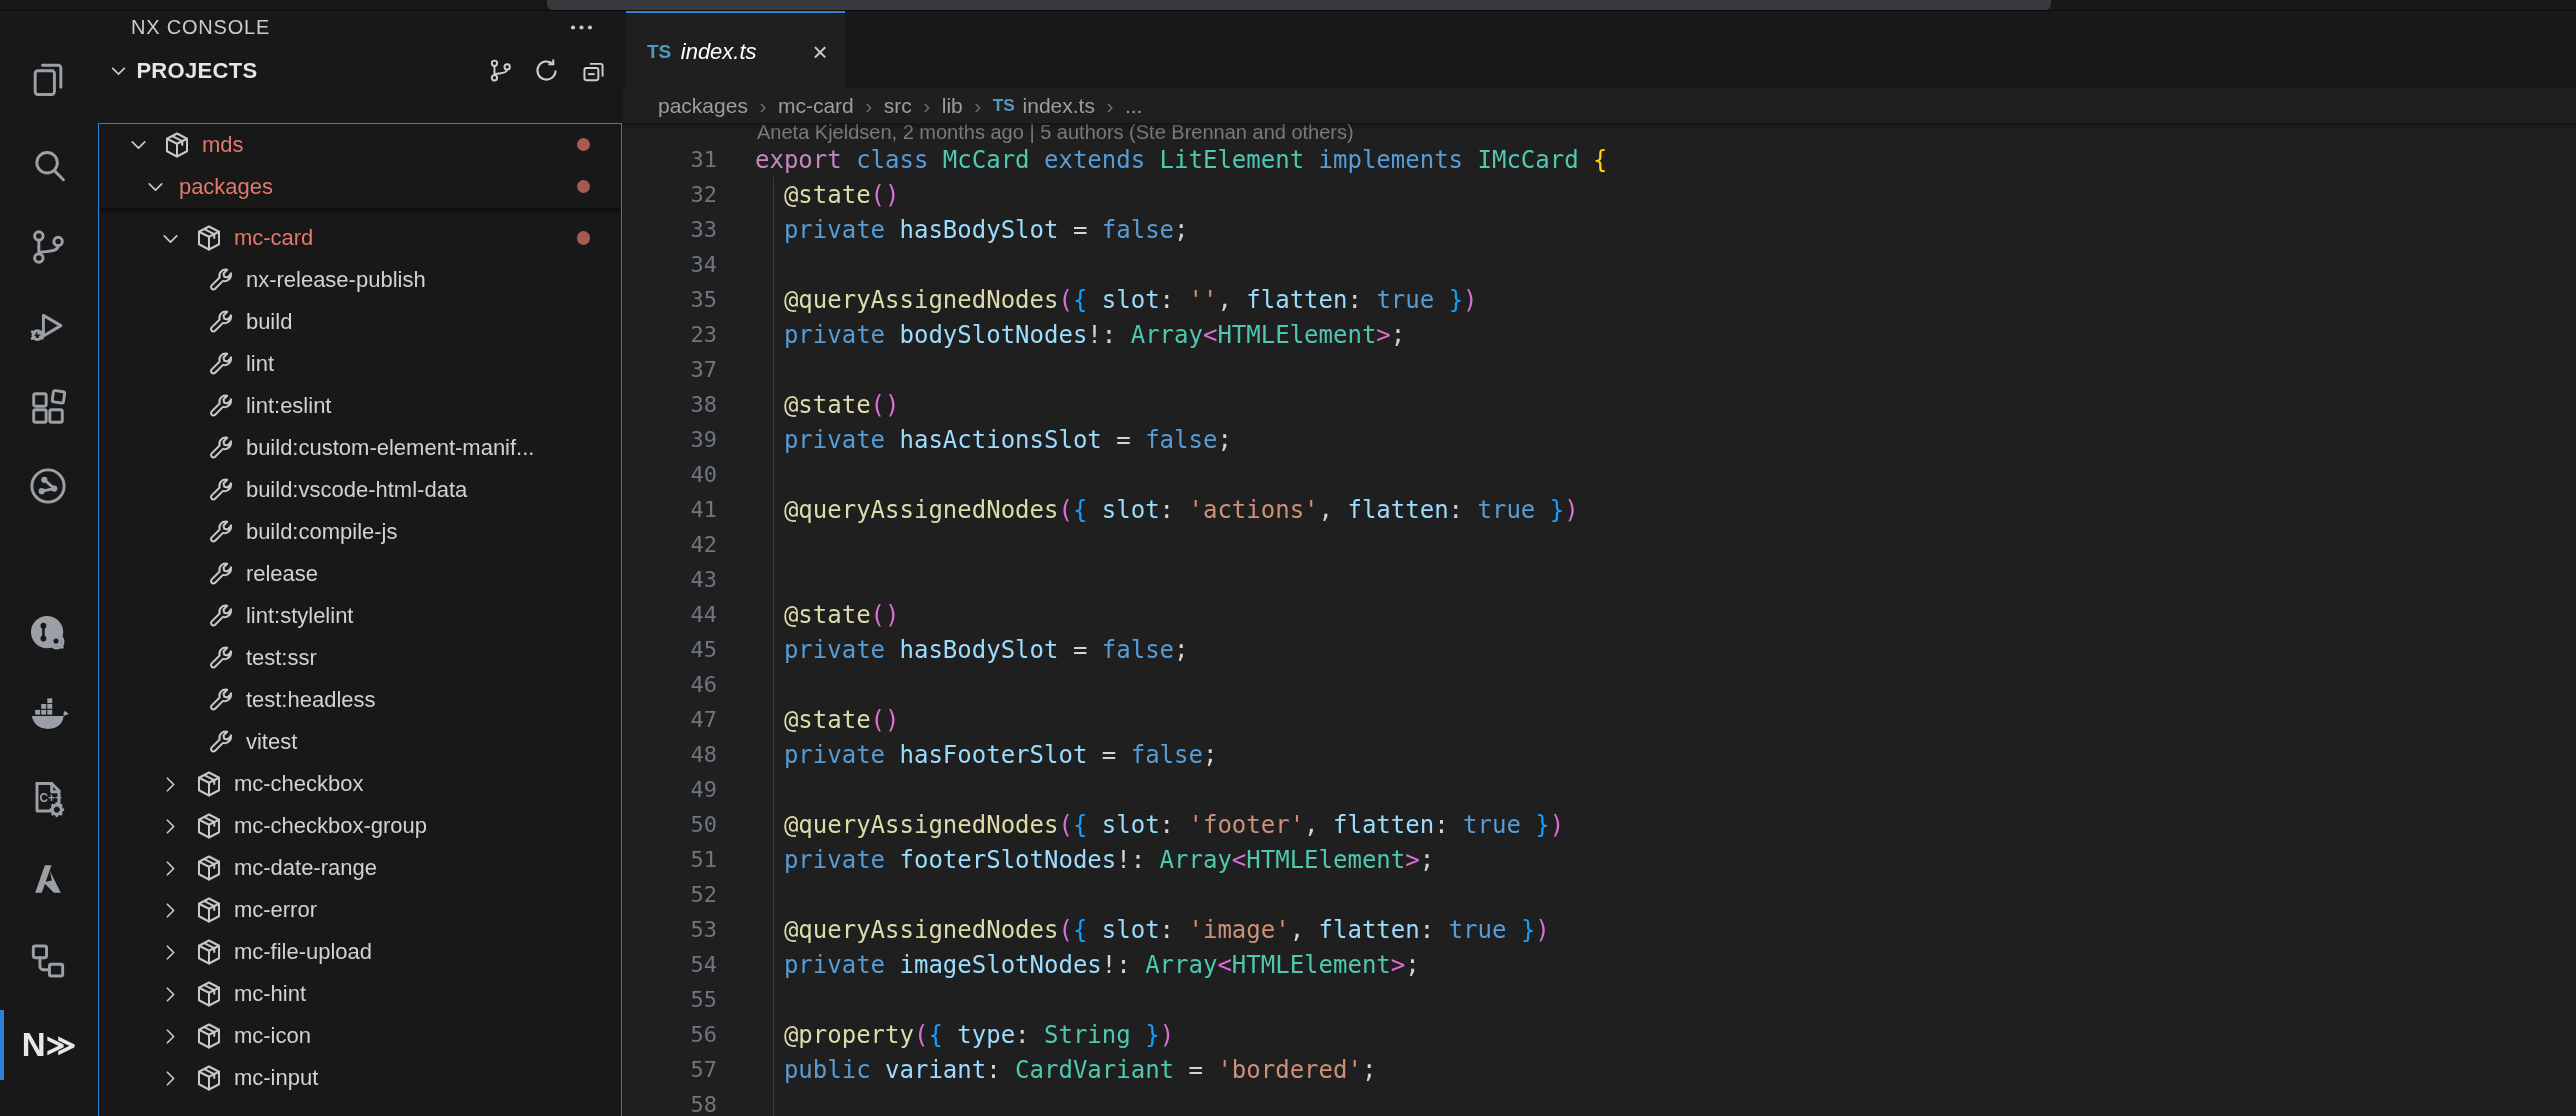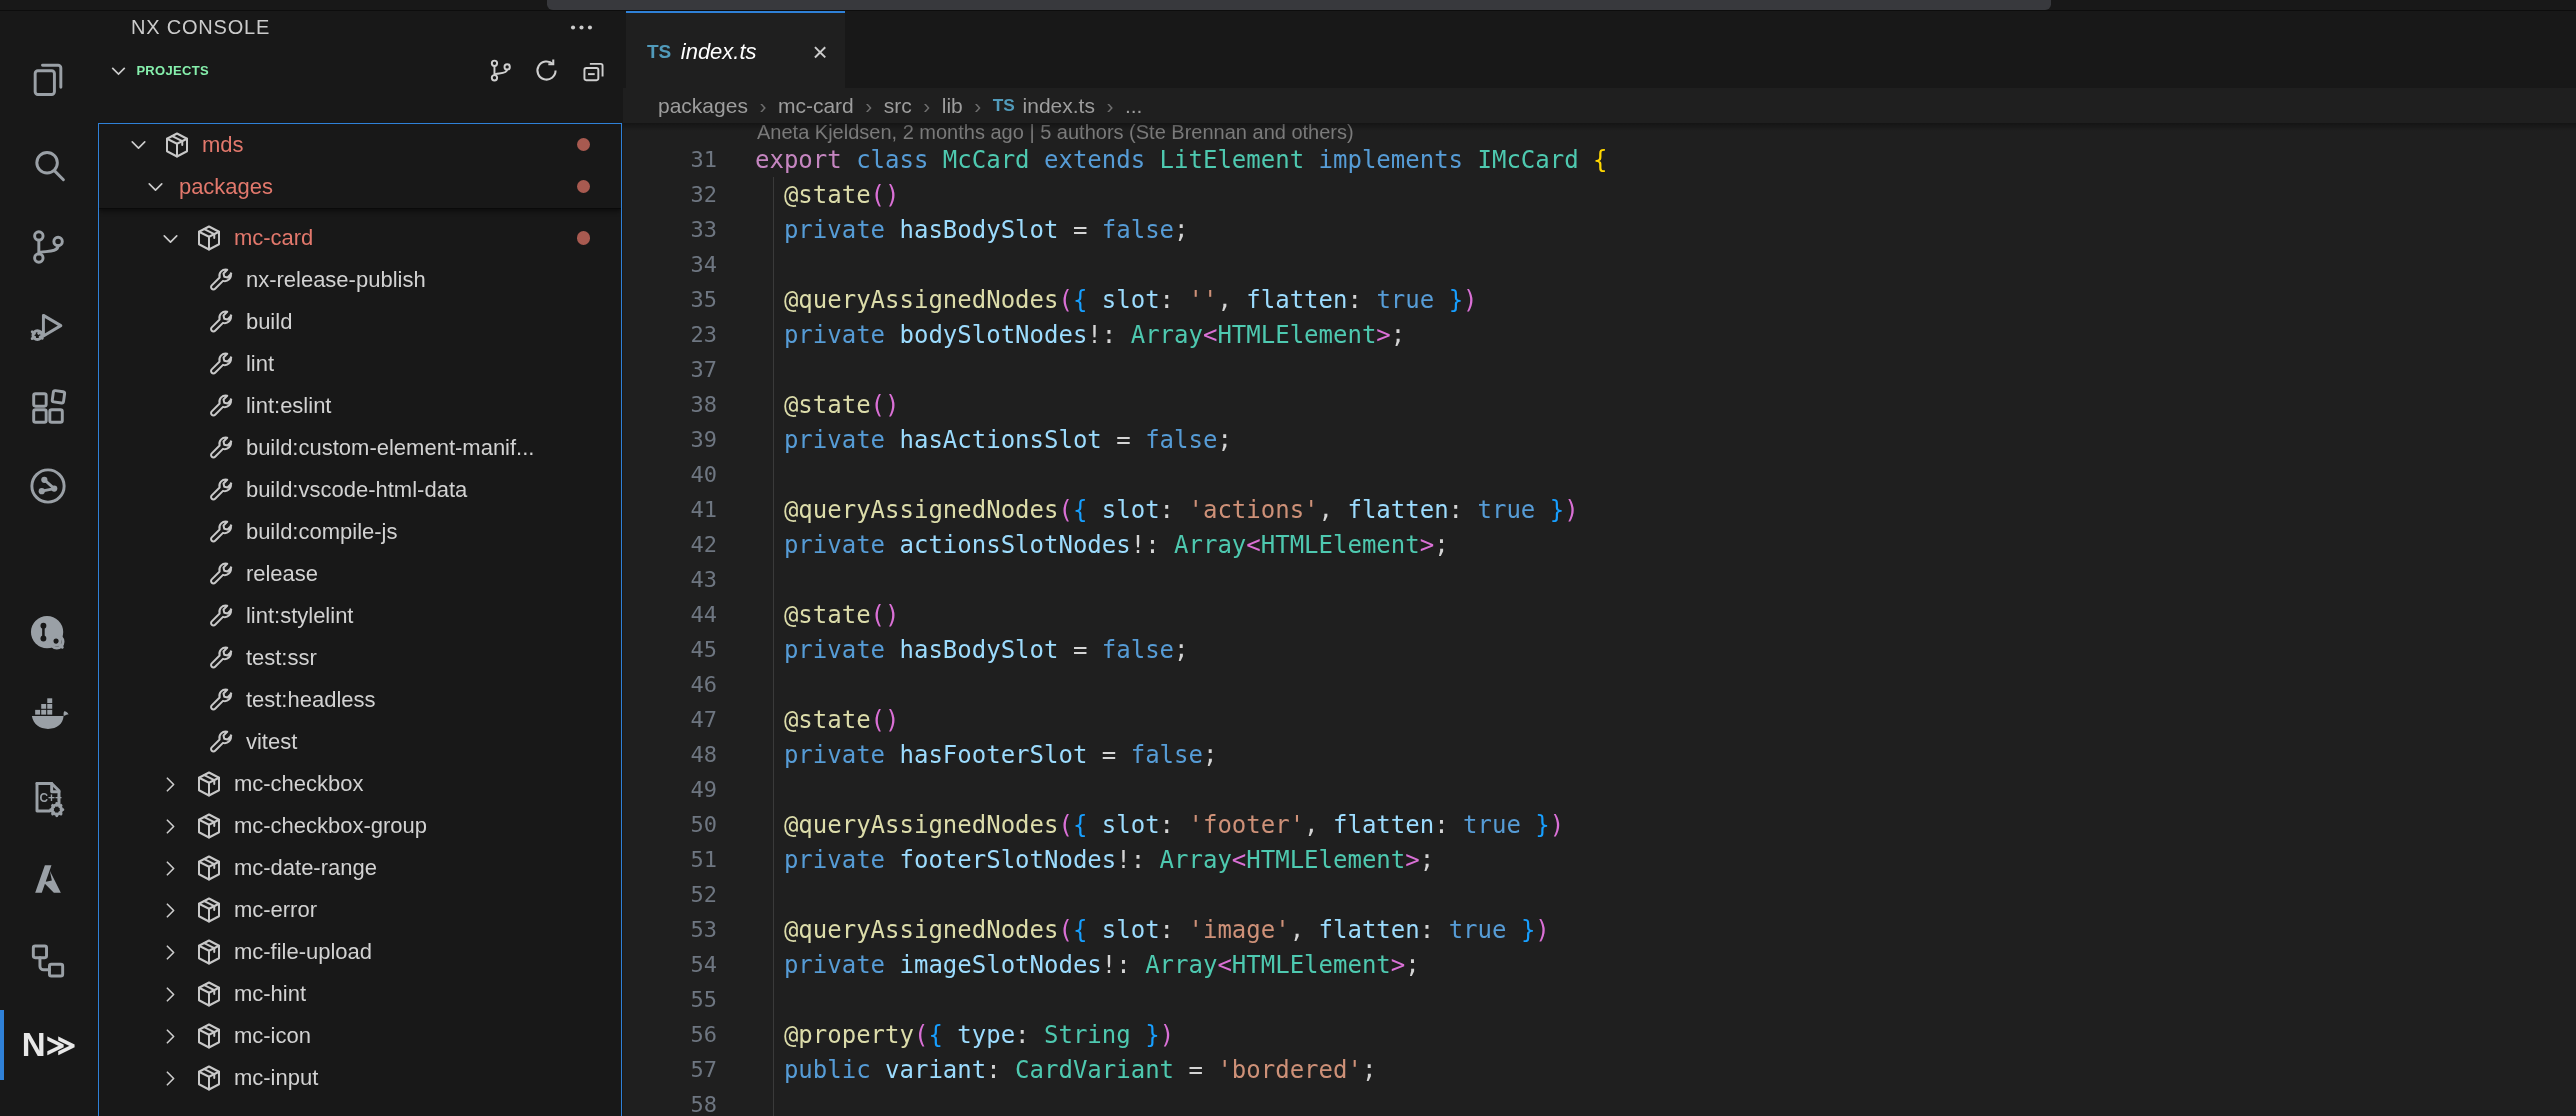--- a/index.html
+++ b/index.html
@@ -26,21 +26,21 @@
            letter-spacing:-1.9px;display:flex;align-items:center;}
   .nx-logo .gg{font-size:29px;margin-left:1.9px;}
 
   
   .sidebar{position:absolute;left:96px;top:9.6px;width:527px;height:1107px;background:#181818;z-index:20;}
   .sidebar-header{position:absolute;left:0;top:0;width:527px;height:36px;display:flex;align-items:center;}
   .sidebar-title{margin-left:35px;font-size:20px;letter-spacing:0.8px;color:#cccccc;}
   .sidebar-more{margin-left:auto;margin-right:27px;color:#cccccc;cursor:pointer;}
   .section-header{position:absolute;left:0;top:40px;width:527px;height:42px;display:flex;align-items:center;color:#cccccc;}
   .section-chevron{margin-left:9.6px;color:#cccccc;cursor:pointer;}
-  .section-label{margin-left:5.8px;font-size:13px;font-weight:700;color:#86efac;letter-spacing:0.3px;}
+  .section-label{margin-left:5.8px;font-size:22px;font-weight:700;color:#e5e5e5;letter-spacing:0.3px;}
   .section-actions{margin-left:auto;margin-right:15.3px;display:flex;gap:17.3px;align-items:center;}
   .section-actions .a-icon{width:29px;height:29px;color:#cfcfcf;cursor:pointer;}
   .section-actions svg{width:29px;height:29px;}
 
   
   .tree{position:absolute;left:1.9px;top:113px;width:522px;height:994px;
         border:1.9px solid var(--accent);border-bottom:none;background:#181818;overflow:hidden;}
   .tree-row{position:relative;height:42px;display:flex;align-items:center;cursor:pointer;}
   .tree-row .twisty{width:36px;height:29px;display:flex;align-items:center;justify-content:flex-start;
                     color:#cccccc;flex:none;}
@@ -590,21 +590,20 @@
         <div class="code-row">
           <div class="gutter-num">40</div>
           <div class="code-text"></div>
         </div>
         <div class="code-row">
           <div class="gutter-num">41</div>
           <div class="code-text"><span class="tk-fn">  @queryAssignedNodes</span><span class="tk-b2">(</span><span class="tk-b3">{</span><span class="tk-pun"> </span><span class="tk-var">slot</span><span class="tk-pun">: </span><span class="tk-str">'actions'</span><span class="tk-pun">, </span><span class="tk-var">flatten</span><span class="tk-pun">: </span><span class="tk-kw">true</span><span class="tk-pun"> </span><span class="tk-b3">}</span><span class="tk-b2">)</span></div>
         </div>
         <div class="code-row">
           <div class="gutter-num">42</div>
-          <div class="code-text"><span class="tk-kw">  private </span><span class="tk-var">actionsSlotNodes</span><span class="tk-pun">!: </span><span class="tk-type">Array</span><span class="tk-b2">&lt;</span><span class="tk-type">HTMLElement</span><span class="tk-b2">&gt;</span><span class="tk-pun">;</span></div>
         </div>
         <div class="code-row">
           <div class="gutter-num">43</div>
           <div class="code-text"></div>
         </div>
         <div class="code-row">
           <div class="gutter-num">44</div>
           <div class="code-text"><span class="tk-fn">  @state</span><span class="tk-b2">()</span></div>
         </div>
         <div class="code-row">

